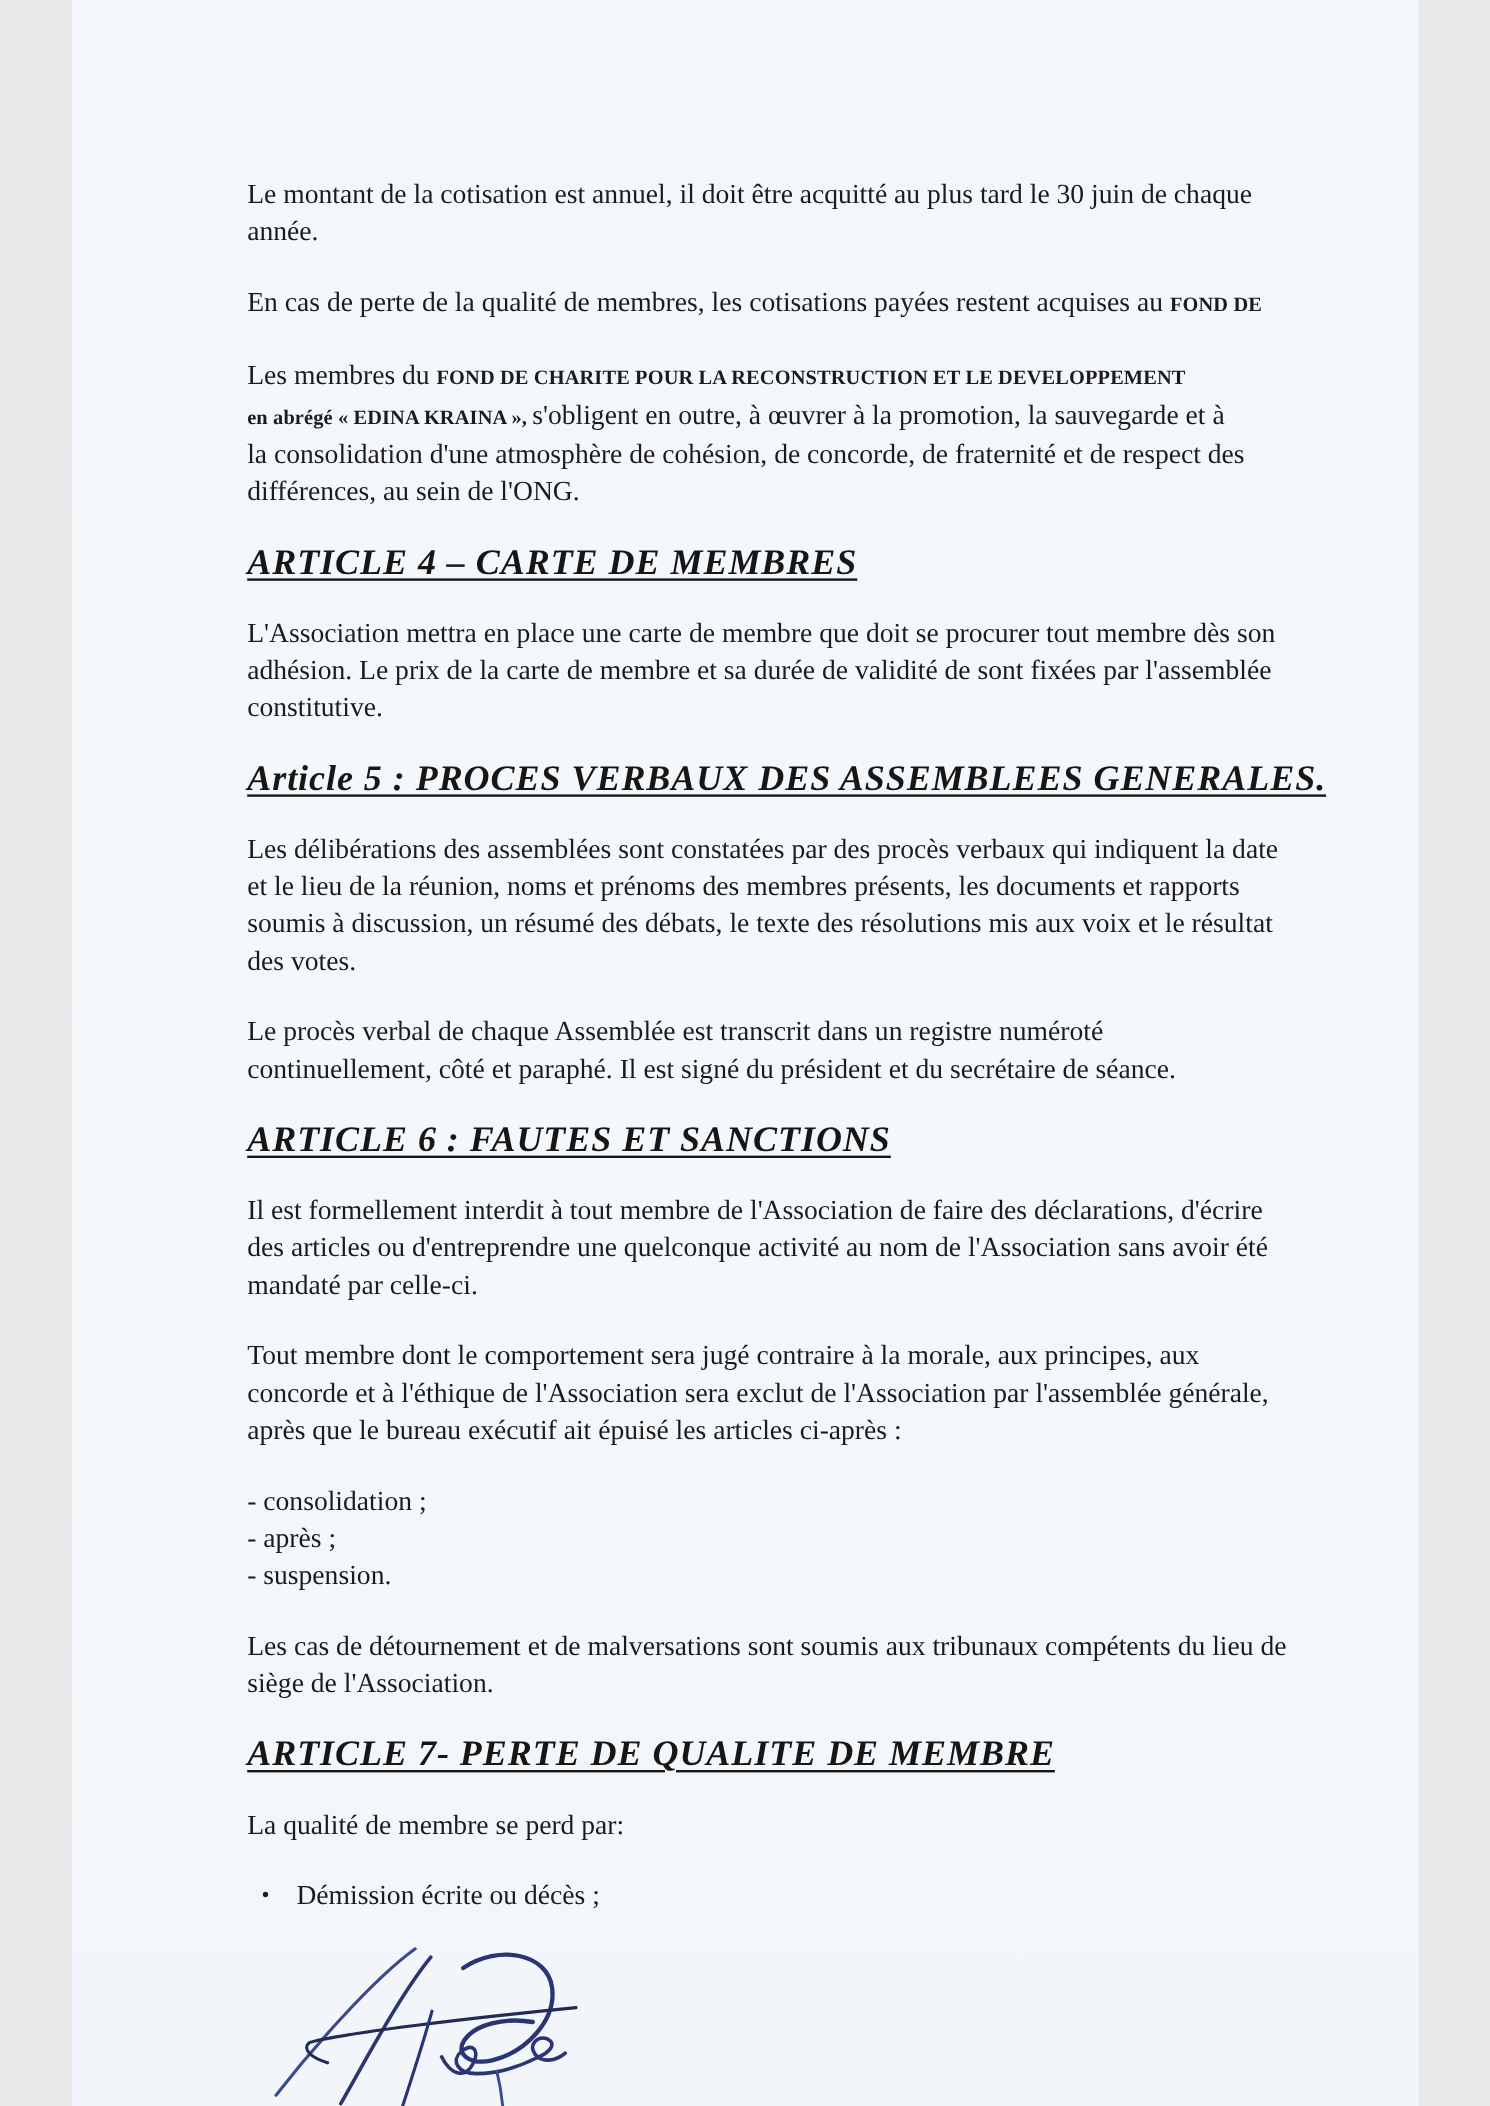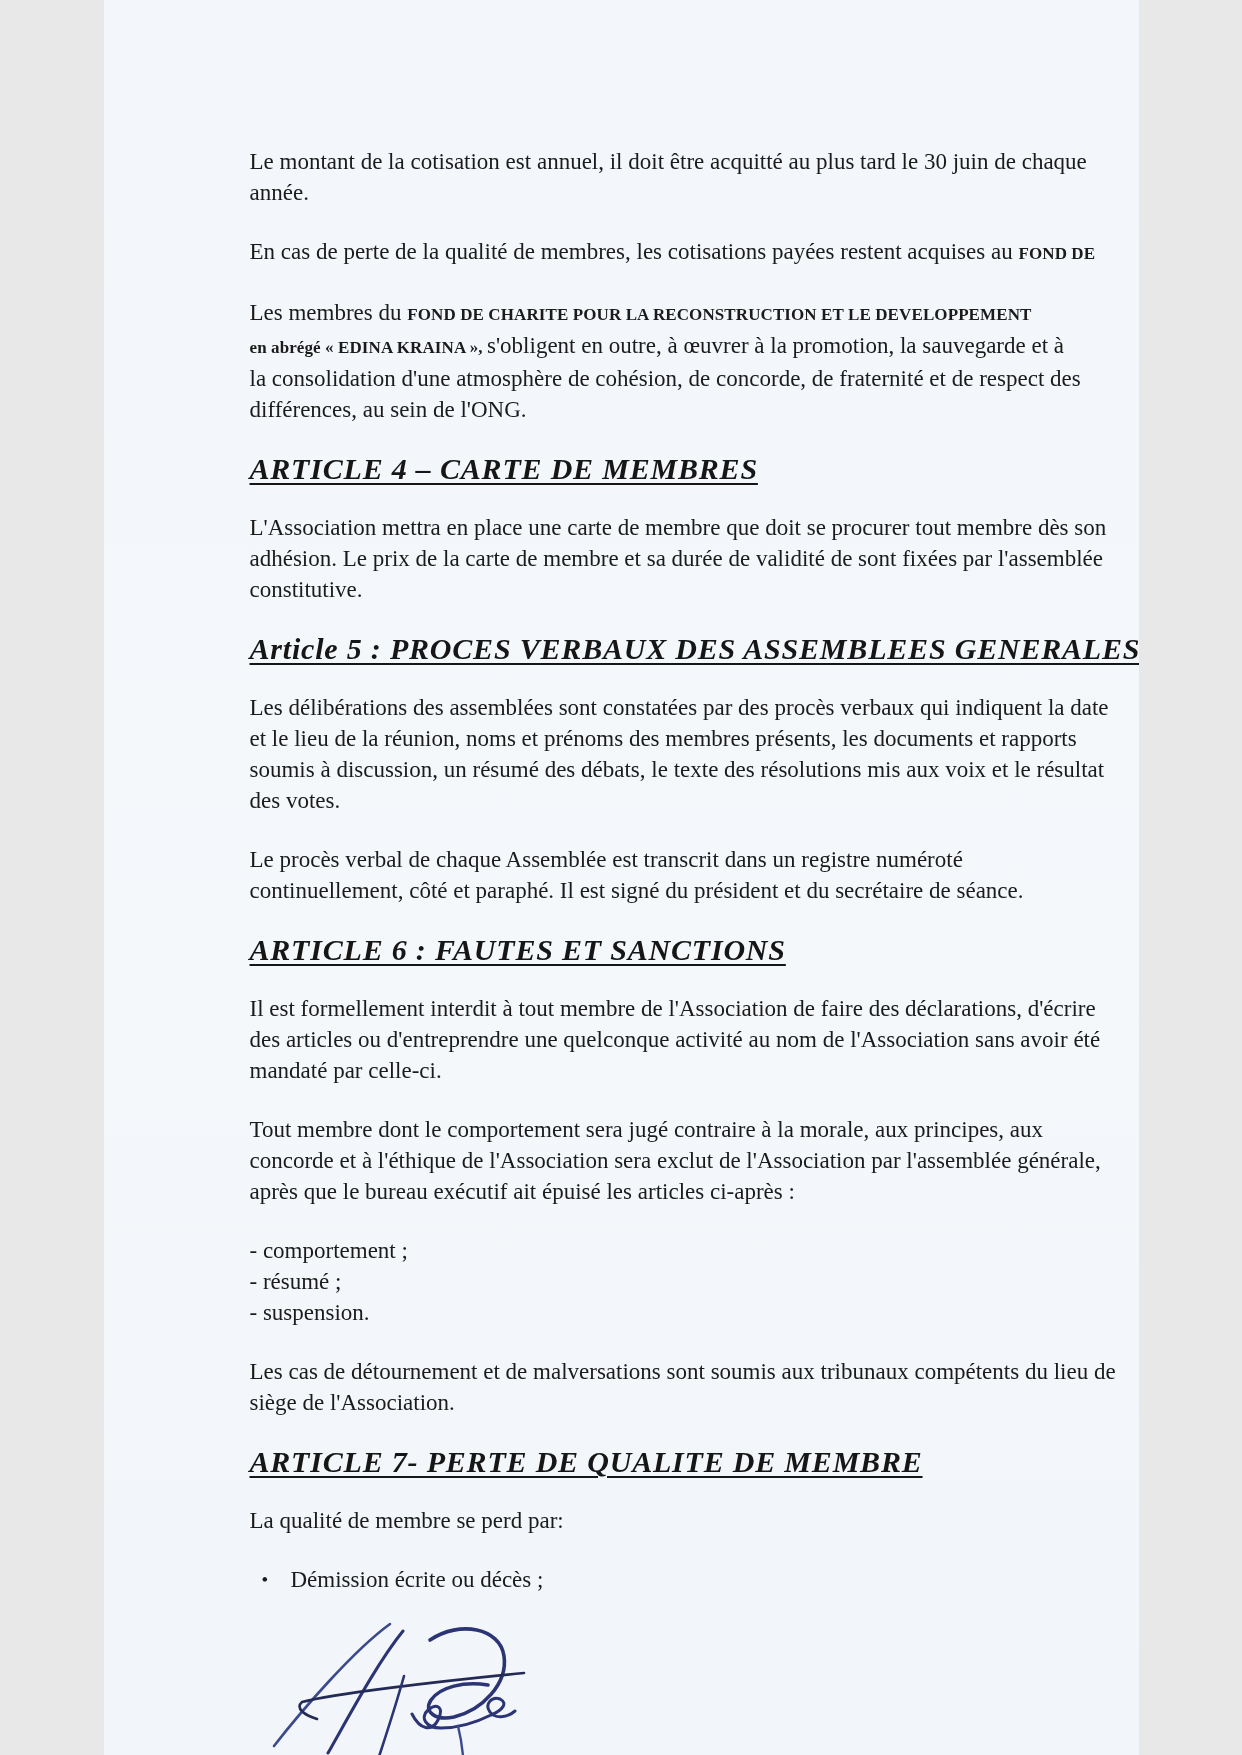--- a/index.html
+++ b/index.html
@@ -1,18 +1,18 @@
 <!DOCTYPE html>
 <html><head>
 <meta charset="utf-8">
 <style>
   html, body { margin: 0; padding: 0; background: #e8e8e8; }
   .page {
     position: relative;
-    width: 1035px;
+    width: 1122px;
     height: 1755px;
     margin: 0 auto;
     background: linear-gradient(180deg, #f3f6fa 0%, #f5f8fb 55%, #f2f5f9 100%);
     overflow: hidden;
     font-family: "Liberation Serif", "DejaVu Serif", serif;
     color: #1b1b1b;
   }
   .content {
     position: absolute;
     left: 146px;
@@ -119,22 +119,22 @@
       <span class="line">mandaté par celle-ci.</span>
     </p>
 
     <p>
       <span class="line">Tout membre dont le comportement sera jugé contraire à la morale, aux principes, aux</span>
       <span class="line">concorde et à l'éthique de l'Association sera exclut de l'Association par l'assemblée générale,</span>
       <span class="line">après que le bureau exécutif ait épuisé les articles ci-après :</span>
     </p>
 
     <div class="sanctions">
-      <span class="line">- comportement ;</span>
-      <span class="line">- résumé ;</span>
+      <span class="line">- consolidation ;</span>
+      <span class="line">- après ;</span>
       <span class="line">- suspension.</span>
     </div>
 
     <p>
       <span class="line">Les cas de détournement et de malversations sont soumis aux tribunaux compétents du lieu de</span>
       <span class="line">siège de l'Association.</span>
     </p>
 
     <h2 class="heading">ARTICLE 7- PERTE DE QUALITE DE MEMBRE</h2>
 

